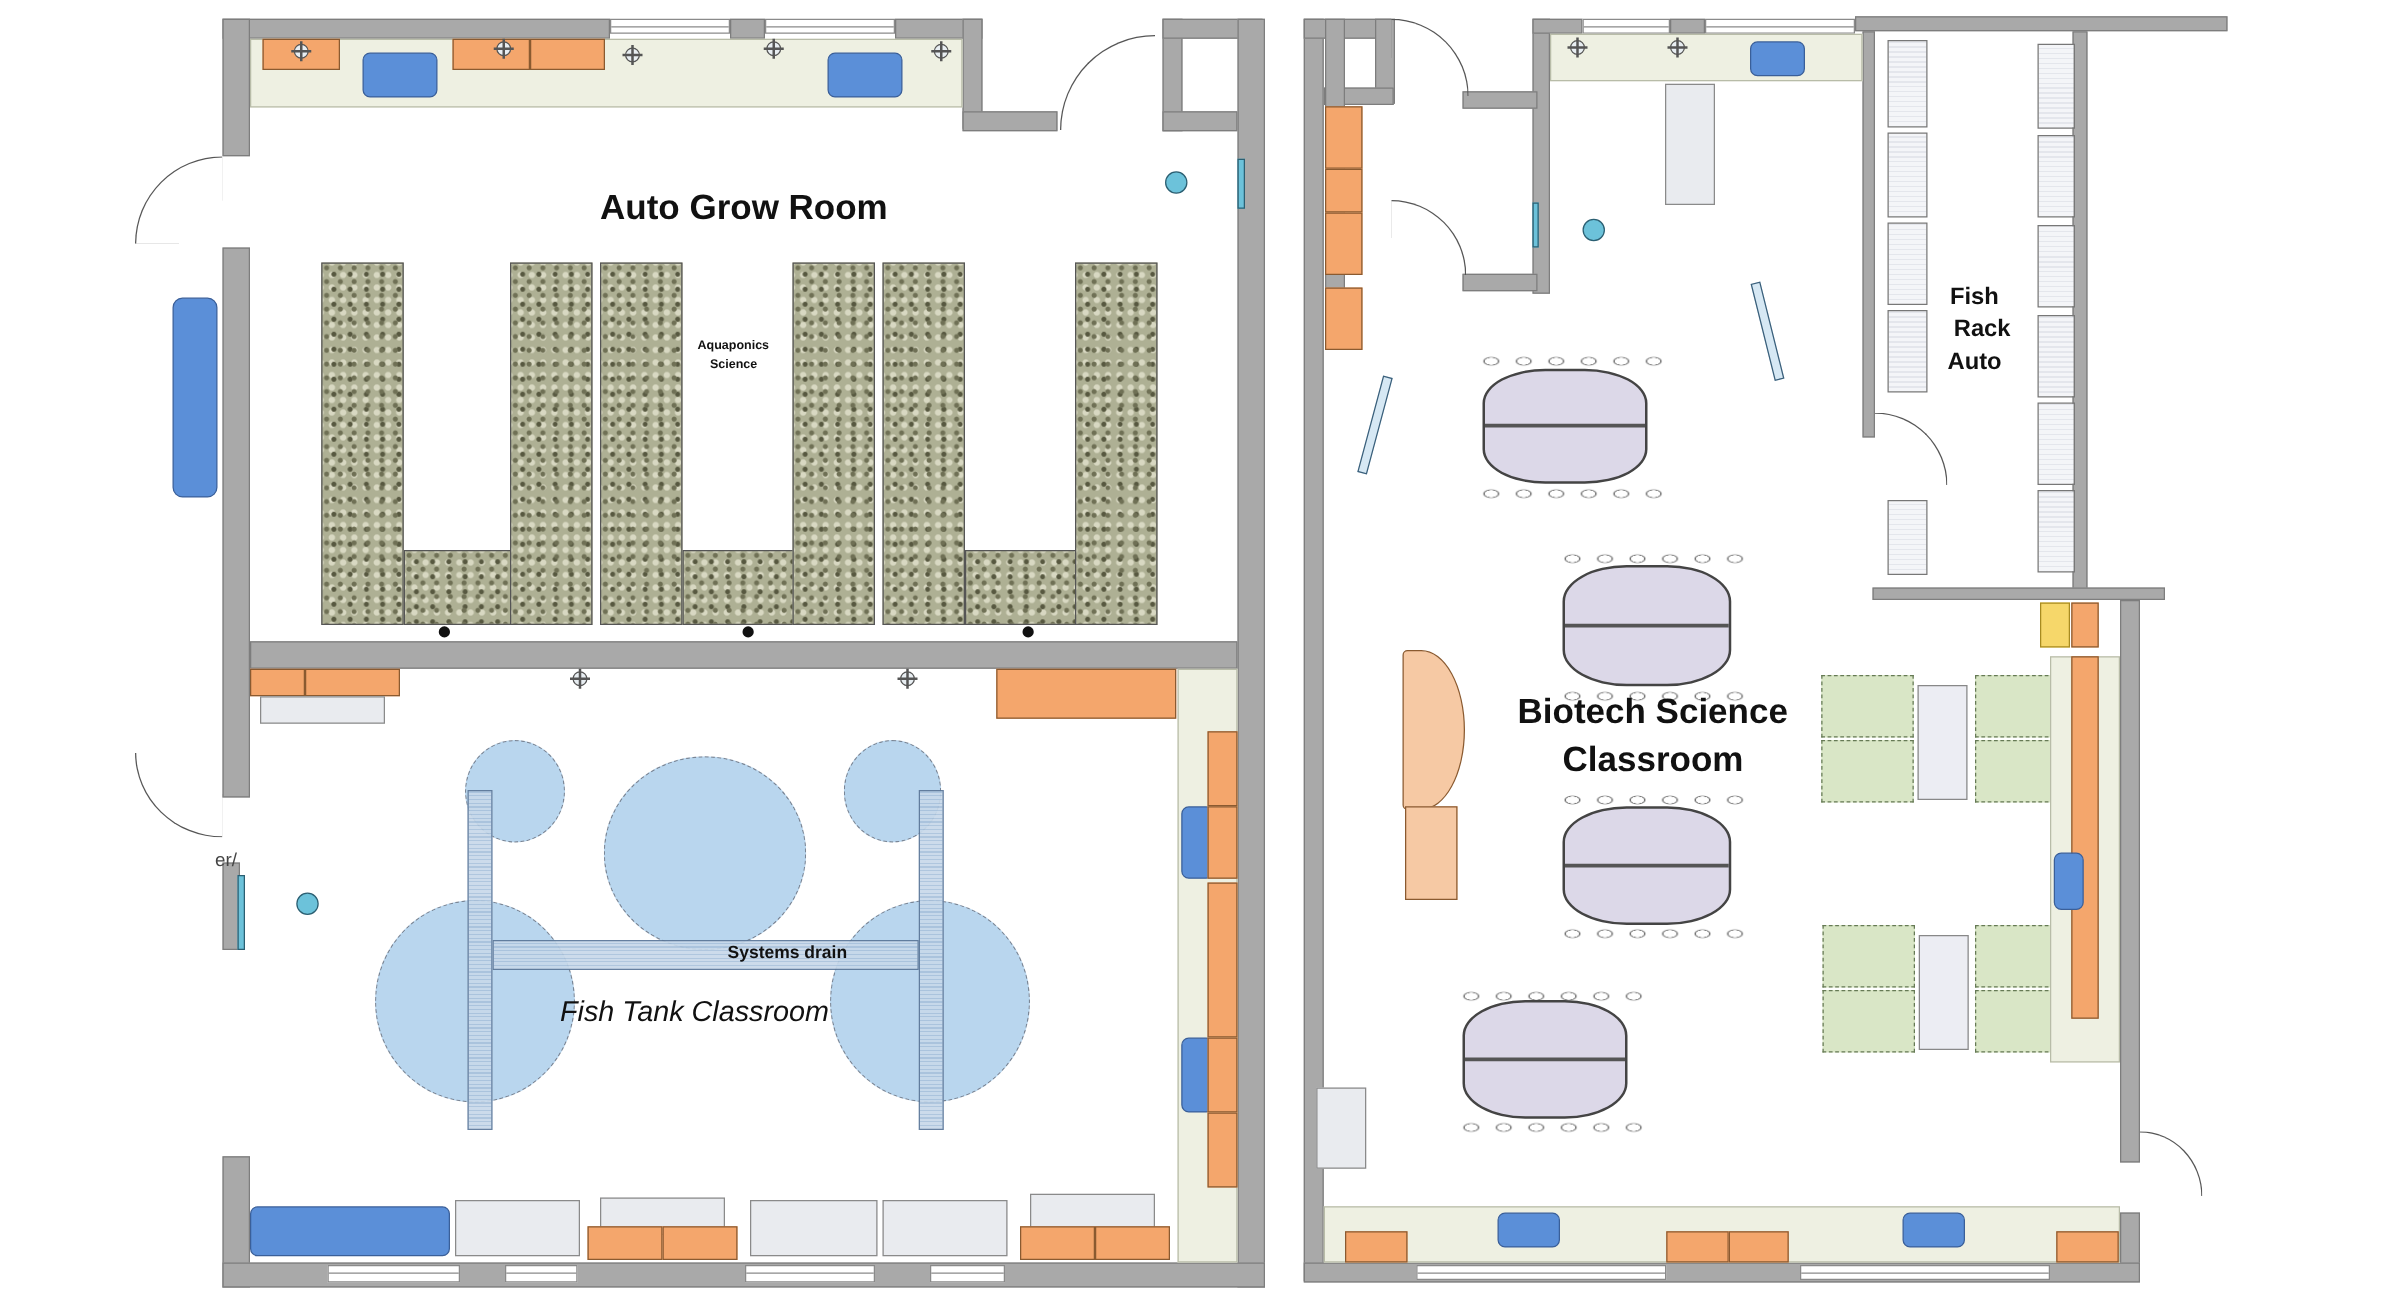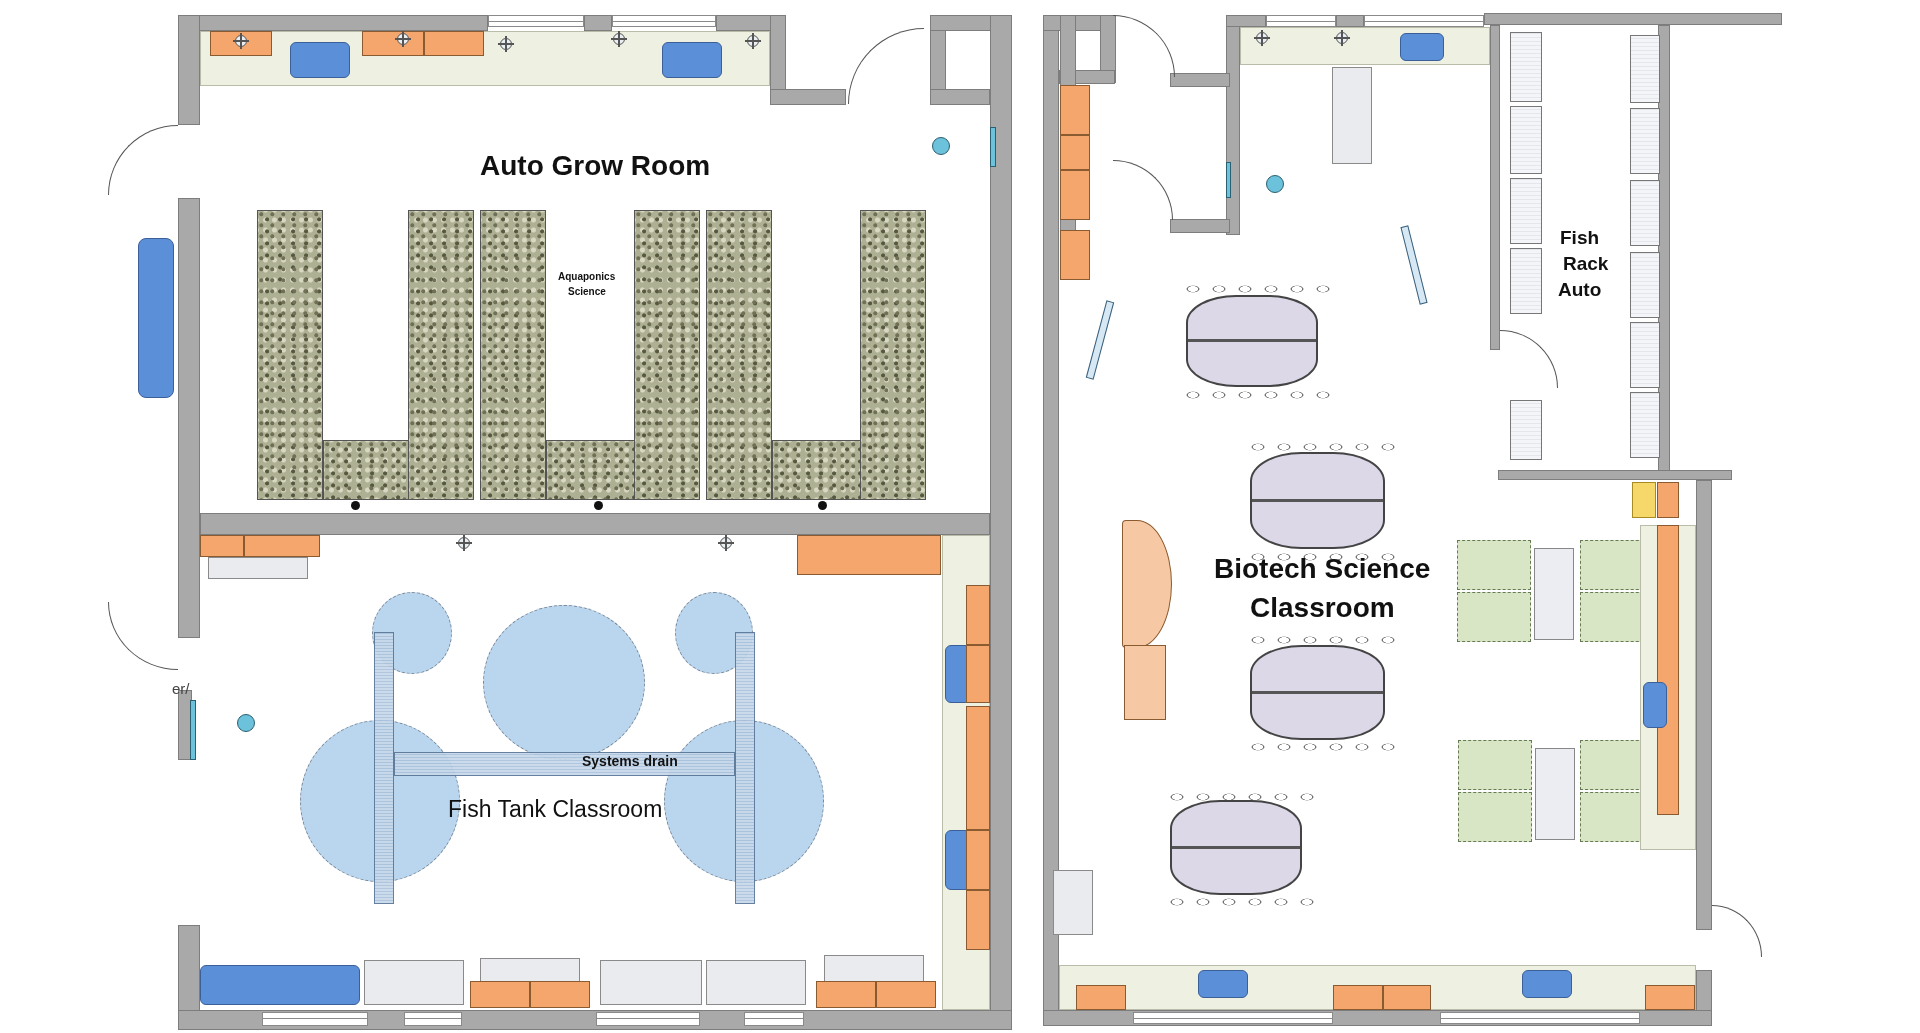--- a/index.html
+++ b/index.html
@@ -129,21 +129,21 @@
   <div class="tank" style="left:372px;top:592px;width:80px;height:82px;"></div>
   <div class="tank" style="left:483px;top:605px;width:162px;height:155px;"></div>
   <div class="tank" style="left:675px;top:592px;width:78px;height:82px;"></div>
   <div class="tank" style="left:300px;top:720px;width:160px;height:162px;"></div>
   <div class="tank" style="left:664px;top:720px;width:160px;height:162px;"></div>
 
   <div class="drain" style="left:374px;top:632px;width:20px;height:272px;"></div>
   <div class="drain" style="left:735px;top:632px;width:20px;height:272px;"></div>
   <div class="drain" style="left:394px;top:752px;width:341px;height:24px;"></div>
   <div class="label" style="left:582px;top:753px;font-size:14px;">Systems drain</div>
-  <div class="label" style="left:448px;top:796px;font-size:23px;font-weight:normal;">Fish Tank Classroom</div>
+  <div class="label" style="left:448px;top:796px;font-size:23px;font-weight:normal;font-style:italic;">Fish Tank Classroom</div>
 
   <div class="sink" style="left:200px;top:965px;width:160px;height:40px;"></div>
   <div class="lab-bench" style="left:364px;top:960px;width:100px;height:45px;"></div>
   <div class="lab-bench" style="left:480px;top:958px;width:100px;height:30px;"></div>
   <div class="cab" style="left:470px;top:981px;width:60px;height:27px;"></div>
   <div class="cab" style="left:530px;top:981px;width:60px;height:27px;"></div>
   <div class="lab-bench" style="left:600px;top:960px;width:102px;height:45px;"></div>
   <div class="lab-bench" style="left:706px;top:960px;width:100px;height:45px;"></div>
   <div class="lab-bench" style="left:824px;top:955px;width:100px;height:30px;"></div>
   <div class="cab" style="left:816px;top:981px;width:60px;height:27px;"></div>

